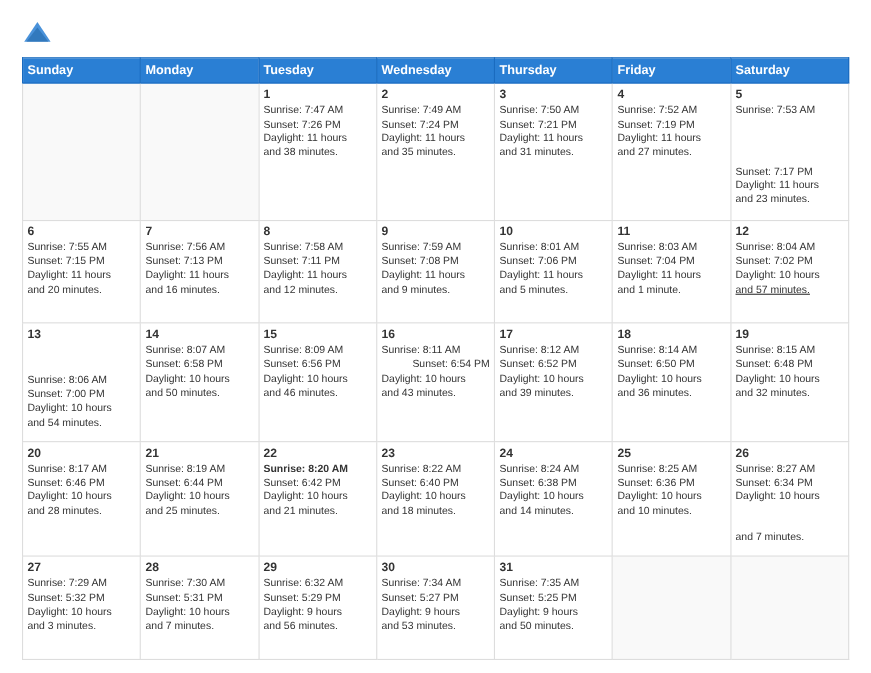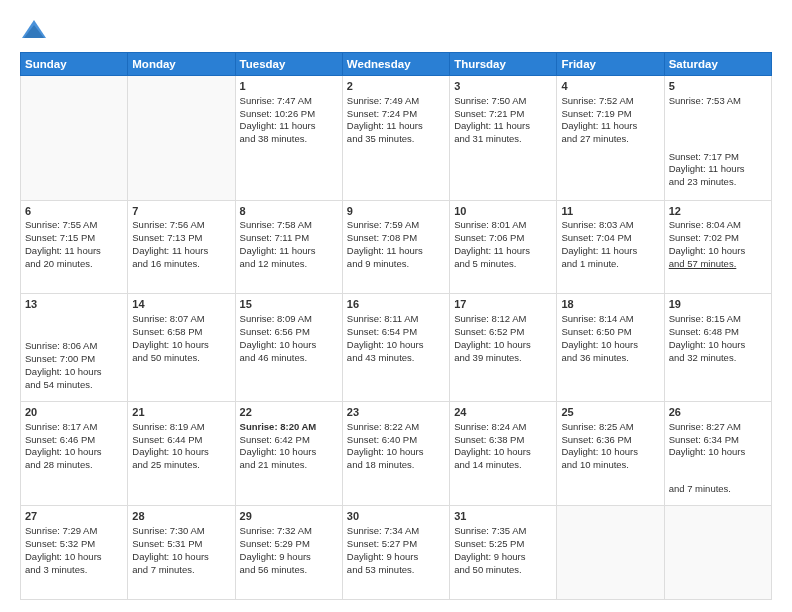--- a/index.html
+++ b/index.html
@@ -128,21 +128,21 @@
           <th>Saturday</th>
         </tr>
     </thead>
     <tbody id="calendar-body">
     <tr class="week-row">
           <td class="empty"></td>
           <td class="empty"></td>
           <td>
             <span class="day-number">1</span>
             <span style="display: block;">Sunrise: 7:47 AM</span>
-            <span style="display: block;">Sunset: 10:26 PM</span>
+            <span style="display: block;">Sunset: 7:26 PM</span>
             <span style="display: block;">Daylight: 11 hours</span>
             <span style="display: block;">and 38 minutes.</span>
           </td>
           <td>
             <span class="day-number">2</span>
             <span style="display: block;">Sunrise: 7:49 AM</span>
             <span style="display: block;">Sunset: 7:24 PM</span>
             <span style="display: block;">Daylight: 11 hours</span>
             <span style="display: block;">and 35 minutes.</span>
           </td>
@@ -237,21 +237,21 @@
           <td>
             <span class="day-number">15</span>
             <span style="display: block;">Sunrise: 8:09 AM</span>
             <span style="display: block;">Sunset: 6:56 PM</span>
             <span style="display: block;">Daylight: 10 hours</span>
             <span style="display: block;">and 46 minutes.</span>
           </td>
           <td>
             <span class="day-number">16</span>
             <span style="display: block;">Sunrise: 8:11 AM</span>
-            <span style="display: block;">Sunset: 6:54 PM</span>
+            <span style="display: block; text-align: right;">Sunset: 6:54 PM</span>
             <span style="display: block;">Daylight: 10 hours</span>
             <span style="display: block;">and 43 minutes.</span>
           </td>
           <td>
             <span class="day-number">17</span>
             <span style="display: block;">Sunrise: 8:12 AM</span>
             <span style="display: block;">Sunset: 6:52 PM</span>
             <span style="display: block;">Daylight: 10 hours</span>
             <span style="display: block;">and 39 minutes.</span>
           </td>
@@ -331,21 +331,21 @@
           </td>
           <td>
             <span class="day-number">28</span>
             <span style="display: block;">Sunrise: 7:30 AM</span>
             <span style="display: block;">Sunset: 5:31 PM</span>
             <span style="display: block;">Daylight: 10 hours</span>
             <span style="display: block;">and 7 minutes.</span>
           </td>
           <td>
             <span class="day-number">29</span>
-            <span style="display: block;">Sunrise: 7:32 AM</span>
+            <span style="display: block;">Sunrise: 6:32 AM</span>
             <span style="display: block;">Sunset: 5:29 PM</span>
             <span style="display: block;">Daylight: 9 hours</span>
             <span style="display: block;">and 56 minutes.</span>
           </td>
           <td>
             <span class="day-number">30</span>
             <span style="display: block;">Sunrise: 7:34 AM</span>
             <span style="display: block;">Sunset: 5:27 PM</span>
             <span style="display: block;">Daylight: 9 hours</span>
             <span style="display: block;">and 53 minutes.</span>

